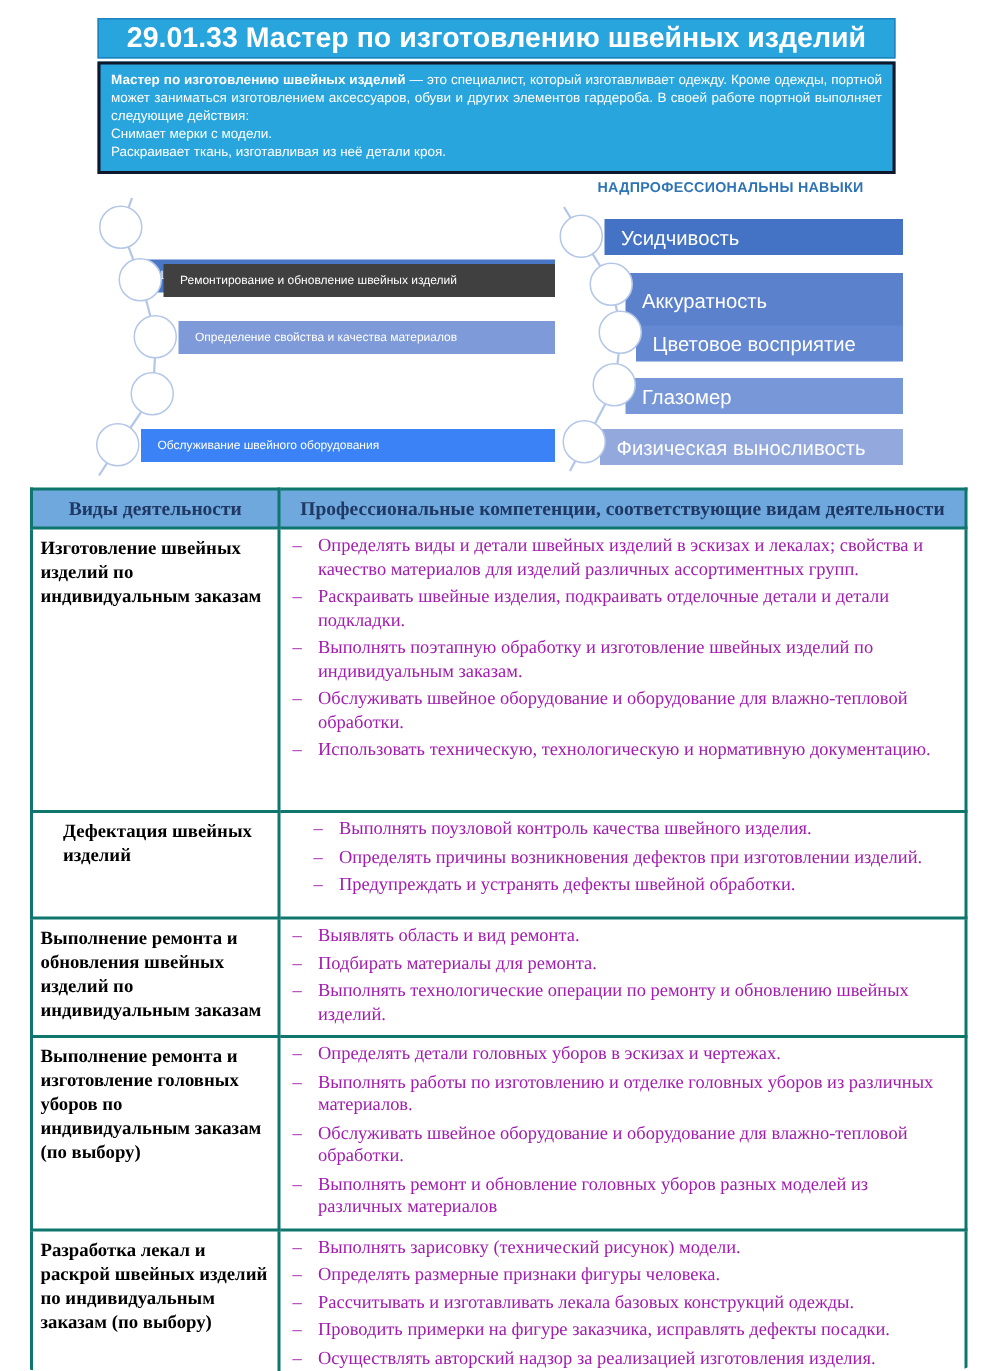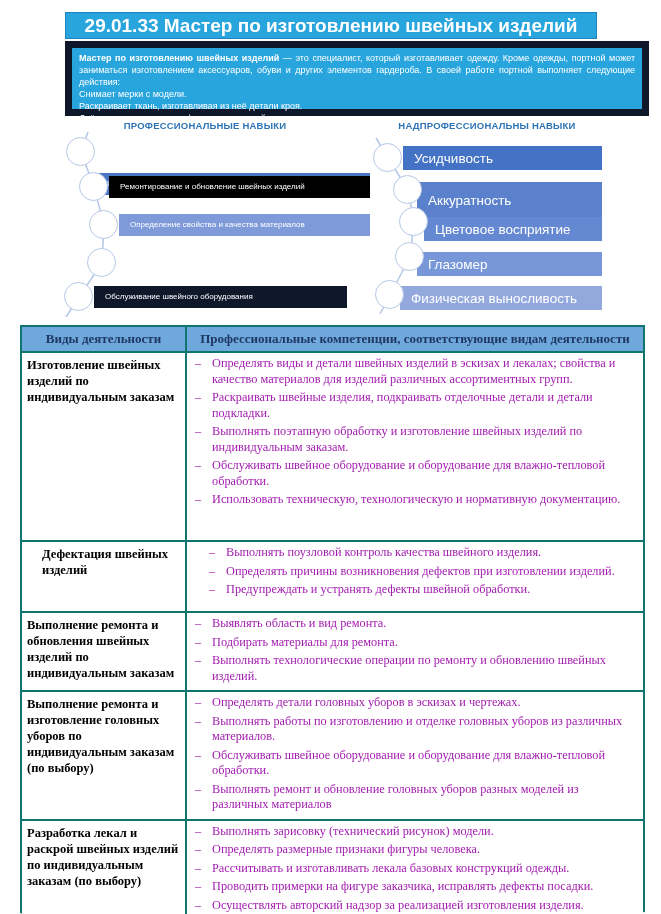--- a/index.html
+++ b/index.html
@@ -6,22 +6,22 @@
   body { background:#fff; font-family:"Liberation Sans", sans-serif; }
   .page { position:relative; width:661px; height:914px; background:#ffffff; overflow:hidden;border-radius:27px; }
 
   
   .title-bar {
     position:absolute; left:65px; top:12px; width:532px; height:27px;
     background:#29a5de; border:1px solid #1d83c0;
     color:#ffffff; font-size:19px; font-weight:bold; text-align:center; line-height:25px;
   }
   .desc-box {
-    position:absolute; left:65px; top:41px; width:584px; height:75px;
-    background:#29a5de; border:7px solid #0f172a;
+    position:absolute; left:65px; top:41px; width:532px; height:75px;
+    background:#29a5de; border:2px solid #0f172a;
     color:#ffffff; font-size:9px; line-height:12px; padding:4px 7px; text-align:justify;
   }
   .desc-box .b { font-weight:bold; }
   .desc-line { text-align:left; }
 
   
   .sec-head {
     position:absolute; top:120px; color:#2e74b5; font-weight:bold; font-size:9.5px;
     text-align:center; letter-spacing:0.2px;
   }
@@ -38,24 +38,24 @@
     padding-left:11px; padding-right:4px;
   }
   .ldia .skill-bar { font-size:8px; line-height:9.5px; }
   .rdia .skill-bar { font-size:13.5px; }
   .node {
     position:absolute; z-index:3; width:29px; height:29px; border-radius:50%;
     background:#ffffff; border:1.5px solid #b4c7e7;
   }
   
   .lb0 { left:36px; top:5px;   width:274px; height:22px; background:#4a76c6;margin-top:32px; }
-  .lb1 { left:49px; top:40px;  width:261px; height:22px; background:#000000; }
+  .lb1 { left:49px; top:40px;  width:261px; height:22px; background:#404040; }
   .lb2 { left:59px; top:78px;  width:251px; height:22px; background:#7e9ad9; }
   .lb3 { left:57px; top:112px; width:255px; height:31px; background:#7590d5; }
-  .lb4 { left:34px; top:150px; width:253px; height:22px; background:#0f172a; }
+  .lb4 { left:34px; top:150px; width:276px; height:22px; background:#3b82f6; }
   .lc0 { left:6px;  top:1px; }
   .lc1 { left:19px; top:36px; }
   .lc2 { left:29px; top:74px; }
   .lc3 { left:27px; top:112px; }
   .lc4 { left:4px;  top:146px; }
   
   .rb0 { left:31px; top:6px;   width:199px; height:24px; background:#4472c4; }
   .rb1 { left:45px; top:42px;  width:185px; height:36px; background:#5b80cc; }
   .rb2 { left:52px; top:77px;  width:178px; height:24px; background:#6488d1; }
   .rb3 { left:45px; top:112px; width:185px; height:24px; background:#7797d9; }
@@ -90,24 +90,22 @@
 <body>
 
 <div class="page">
 
   <div class="title-bar">29.01.33 Мастер по изготовлению швейных изделий</div>
 
   <div class="desc-box">
     <div class="desc-p"><span class="b">Мастер по изготовлению швейных изделий</span><span> — это специалист, который изготавливает одежду. Кроме одежды, портной может заниматься изготовлением аксессуаров, обуви и других элементов гардероба. В своей работе портной выполняет следующие действия:</span></div>
     <div class="desc-line">Снимает мерки с модели.</div>
     <div class="desc-line">Раскраивает ткань, изготавливая из неё детали кроя.</div>
-    <div class="desc-line">Даёт советы моделям по фасону и цветовой гамме при создании изделия на заказ.</div>
   </div>
 
-  <div class="sec-head left">ПРОФЕССИОНАЛЬНЫЕ НАВЫКИ</div>
   <div class="sec-head right">НАДПРОФЕССИОНАЛЬНЫ НАВЫКИ</div>
 
   <div class="diagram ldia">
     <svg class="connector" width="312" height="182" viewBox="0 0 312 182">
       <polyline points="28,-4 21,16 34,51 44,89 42,127 19,161 6,181" fill="none" stroke="#b4c7e7" stroke-width="1.5"></polyline>
     </svg>
     <div class="skill-bar lb0">
         <span>Шитье швейных изделий по индивидуальным заказам</span>
       </div>
     <div class="skill-bar lb1">

